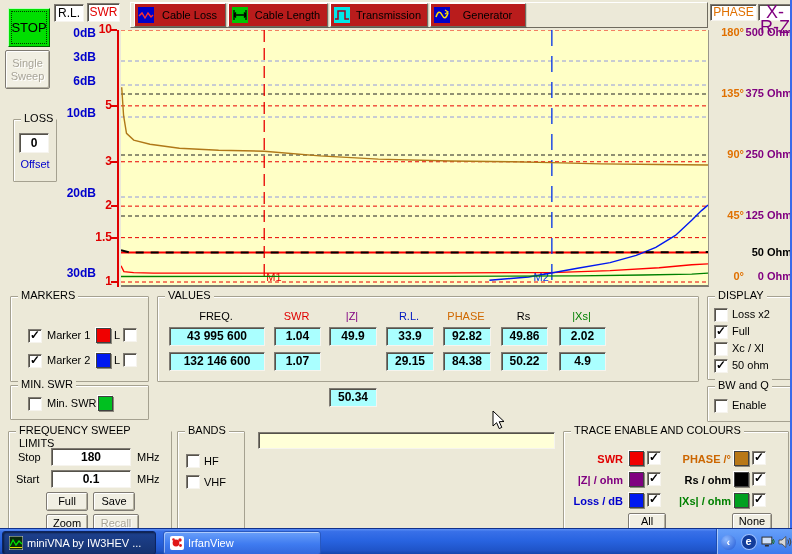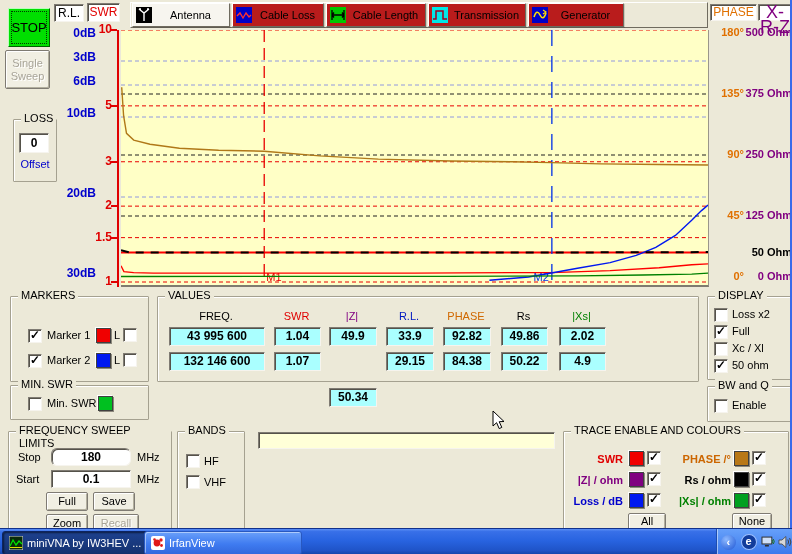--- a/index.html
+++ b/index.html
@@ -53,27 +53,20 @@
   <div class="abs sunken" style="left:54px;top:4px;width:28px;height:16px;text-align:center;font-size:12px;line-height:16px;">R.L.</div>
   <div class="abs sunken" style="left:87px;top:3px;width:31px;height:17px;text-align:center;font-size:12px;line-height:17px;color:#e00000;">SWR</div>
 
   <div class="abs group" style="left:13px;top:119px;width:42px;height:61px;">
     <span class="gtitle">LOSS</span>
     <div class="field abs" style="left:5px;top:13px;width:28px;height:18px;line-height:18px;">0</div>
     <div class="abs" style="left:0;top:38px;width:42px;text-align:center;color:#0000cc;">Offset</div>
   </div>
 
   <div class="abs" style="left:130px;top:2px;width:578px;height:26px;background:#ece9d8;border:1px solid;border-color:#fff #6f6b5f #6f6b5f #fff;display:flex;align-items:center;padding:0 1px;box-sizing:border-box;">
-    <div class="tab active" style="width:90px;">
-      <svg class="ticon" viewBox="0 0 16 16">
-          <rect width="16" height="16" fill="#000"></rect>
-          <path d="M8 14 V5 M3 2 L8 6 L13 2 M3 2 H5 M11 2 H13" stroke="#fff" stroke-width="1.4" fill="none"></path>
-        </svg>
-      <span class="lbl">Antenna</span>
-    </div>
     <div class="tab" style="width:84px;margin-left:2px;">
       <svg class="ticon" viewBox="0 0 16 16">
           <rect width="16" height="16" fill="#0000c8"></rect>
           <path d="M1 9 L4 6 L7 11 L10 6 L13 10 L15 8" stroke="#ff3030" stroke-width="1.4" fill="none"></path>
         </svg>
       <span class="lbl">Cable Loss</span>
     </div>
     <div class="tab" style="width:92px;margin-left:2px;">
       <svg class="ticon" viewBox="0 0 16 16">
           <rect width="16" height="16" fill="#00c800"></rect>
@@ -223,21 +216,21 @@
 
   <div class="abs group" style="left:707px;top:386px;width:82px;height:34px;">
     <span class="gtitle">BW and Q</span>
     <div class="cb" style="left:6px;top:12px;"></div>
     <div class="abs" style="left:24px;top:12px;">Enable</div>
   </div>
 
   <div class="abs group" style="left:8px;top:431px;width:162px;height:96px;">
     <span class="gtitle">FREQUENCY SWEEP LIMITS</span>
     <div class="abs" style="left:9px;top:19px;">Stop</div>
-    <div class="field abs" style="left:42px;top:16px;width:78px;height:16px;line-height:16px;border-radius:6px;">180</div>
+    <div class="field abs" style="left:42px;top:16px;width:78px;height:16px;line-height:16px;">180</div>
     <div class="abs" style="left:128px;top:19px;">MHz</div>
     <div class="abs" style="left:7px;top:41px;">Start</div>
     <div class="field abs" style="left:42px;top:38px;width:78px;height:16px;line-height:16px;">0.1</div>
     <div class="abs" style="left:128px;top:41px;">MHz</div>
     <div class="btn abs" style="left:37px;top:60px;width:40px;height:17px;line-height:17px;">Full</div>
     <div class="btn abs" style="left:84px;top:60px;width:40px;height:17px;line-height:17px;">Save</div>
     <div class="btn abs" style="left:37px;top:82px;width:40px;height:17px;line-height:17px;">Zoom</div>
     <div class="btn disabled abs" style="left:84px;top:82px;width:44px;height:17px;line-height:17px;">Recall</div>
   </div>
 
@@ -282,21 +275,21 @@
 
   <div class="abs" style="left:0;top:528px;width:792px;height:26px;z-index:20;background:linear-gradient(180deg,#5a8ef5 0%,#3870e8 10%,#2863e0 45%,#1f54c8 82%,#1243a5 100%);border-top:1px solid #11318c;">
     <div class="taskbtn" style="left:2px;width:140px;background:linear-gradient(180deg,#1d418f,#15326f);border:1px solid #0c2360;box-shadow:inset 1px 1px 2px rgba(0,0,0,.55);">
       <svg width="14" height="14" viewBox="0 0 14 14" style="margin-right:4px;flex:0 0 14px;">
           <rect width="14" height="14" fill="#0a2a0a" stroke="#d8d8d8" stroke-width="1"></rect>
           <path d="M1 10 L4 4 L7 9 L10 5 L13 8" stroke="#00e000" stroke-width="1.3" fill="none"></path>
           <path d="M1 11.5 H13" stroke="#e0e000" stroke-width="1"></path>
         </svg>
       <span>miniVNA by IW3HEV ...</span>
     </div>
-    <div class="taskbtn" style="left:144px;width:144px;background:linear-gradient(180deg,#6aa0fa,#3f7bf0 55%,#3268dd);border:1px solid #2858c0;box-shadow:inset 1px 1px 0 rgba(255,255,255,.45);">
+    <div class="taskbtn" style="left:163px;width:144px;background:linear-gradient(180deg,#6aa0fa,#3f7bf0 55%,#3268dd);border:1px solid #2858c0;box-shadow:inset 1px 1px 0 rgba(255,255,255,.45);">
       <svg width="14" height="14" viewBox="0 0 14 14" style="margin-right:4px;flex:0 0 14px;">
           <rect width="14" height="14" rx="2" fill="#fff"></rect>
           <circle cx="6" cy="7" r="3.4" fill="#e01818"></circle>
           <circle cx="10" cy="4" r="1.7" fill="#e01818"></circle>
           <circle cx="10.5" cy="9.5" r="1.4" fill="#e01818"></circle>
           <circle cx="3.5" cy="3.5" r="1.3" fill="#e01818"></circle>
         </svg>
       <span>IrfanView</span>
     </div>
     <div class="abs" style="left:716px;top:0;width:76px;height:26px;background:linear-gradient(180deg,#66a0fa,#3a78ec);border-left:1px solid #1c4cb0;box-shadow:inset 1px 0 0 rgba(255,255,255,.5);display:flex;align-items:center;">

